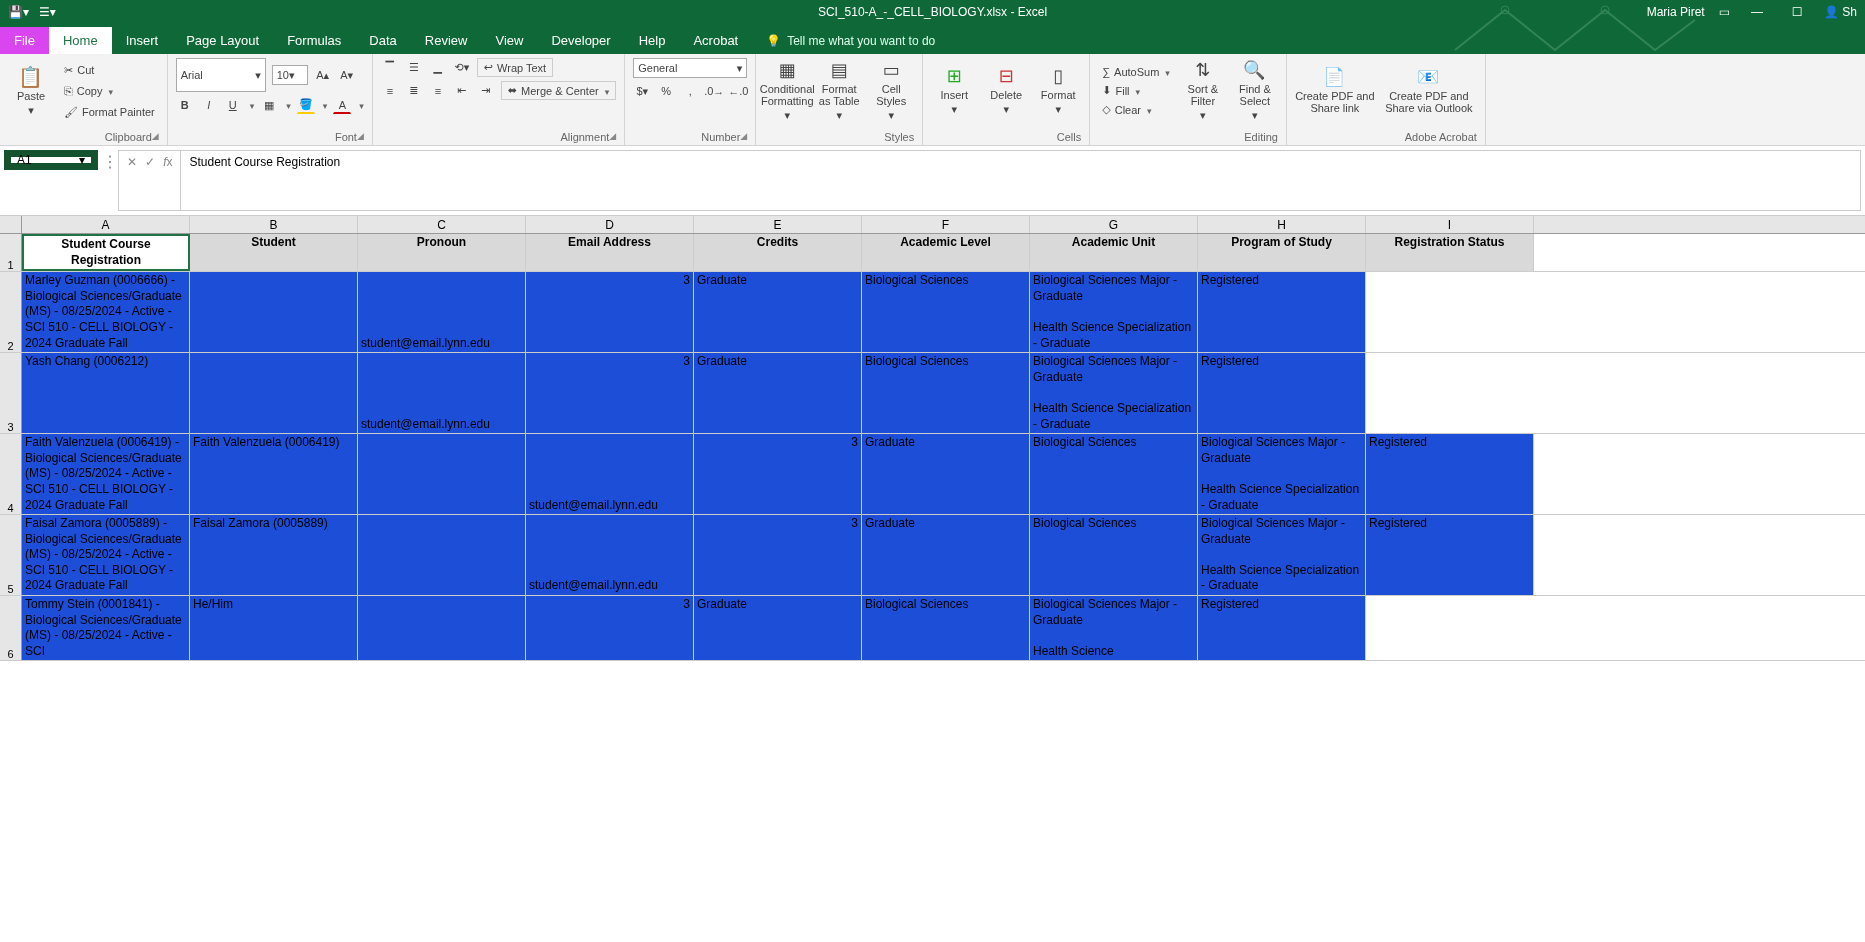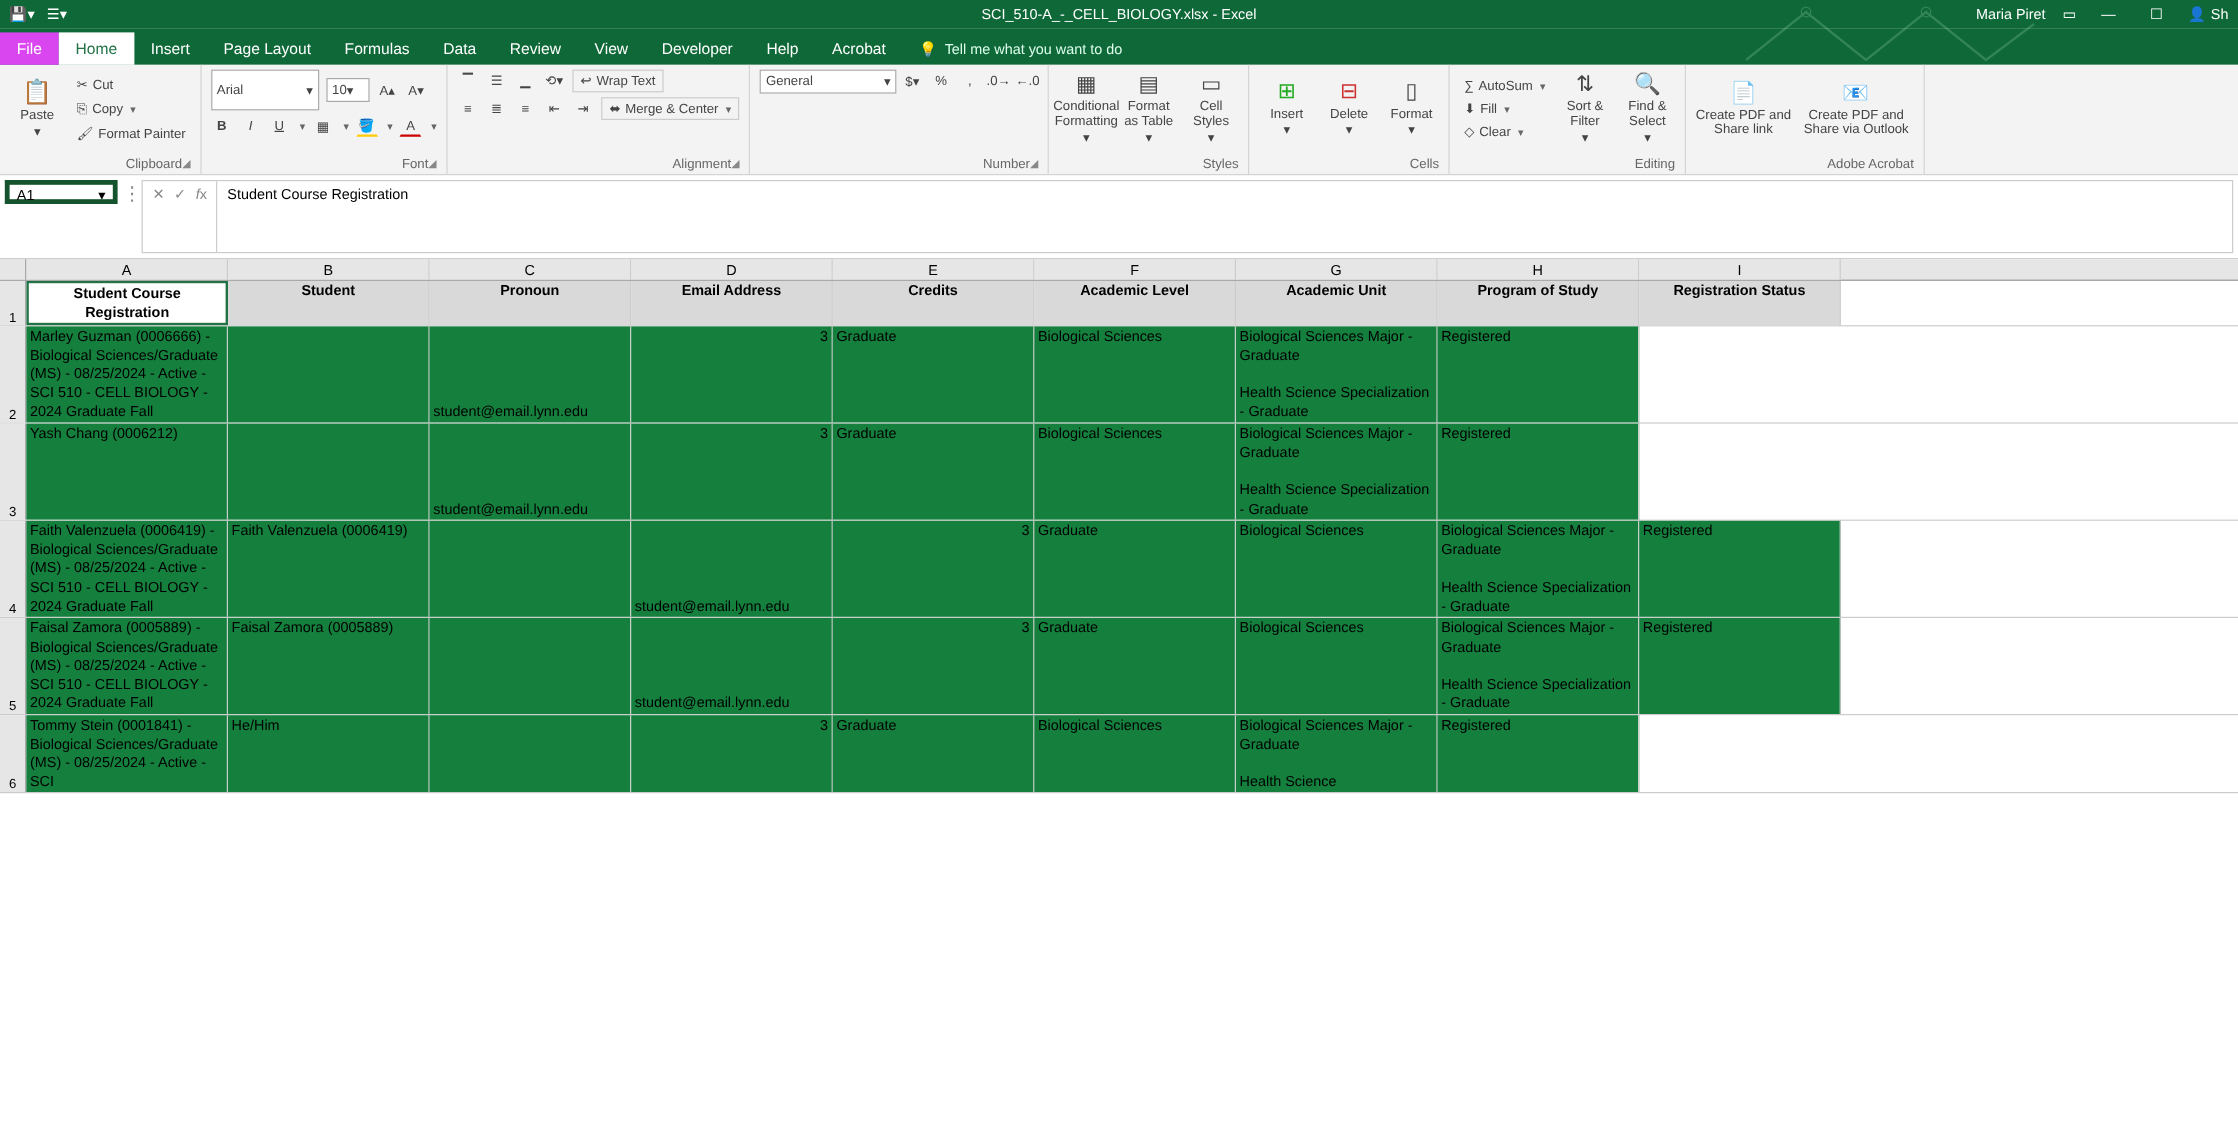--- a/index.html
+++ b/index.html
@@ -18,31 +18,31 @@
   .group { border-right: 1px solid #d4d4d4; padding: 4px 8px 2px 8px; display: flex; flex-direction: column; justify-content: space-between; }
   .group-row { display: flex; align-items: center; gap: 6px; }
   .group-label { text-align: right; font-size: 11px; color: #666; padding-top: 2px; }
   .big-btn { display: flex; flex-direction: column; align-items: center; justify-content: center; width: 46px; height: 66px; font-size: 11px; text-align:center; line-height:1.1; gap:2px;}
   .small-btn { display: flex; align-items: center; gap: 4px; padding: 2px 4px; font-size: 11px;}
   .font-name { width: 90px; height: 34px; border:1px solid #aaa; background:#fff; font-size:11px; padding:0 4px; display:flex; align-items:center; justify-content:space-between;}
   .font-size { width: 36px; height: 20px; border:1px solid #aaa; background:#fff; font-size:11px; padding:0 4px; display:flex; align-items:center; }
   .num-fmt { width: 114px; height: 20px; border:1px solid #aaa; background:#fff; font-size:11px; padding:0 4px; display:flex; align-items:center; justify-content:space-between;}
   .mini-btn { width:18px; height:18px; display:inline-flex; align-items:center; justify-content:center; border:1px solid transparent;}
   .formula-bar { height: 70px; border-bottom:1px solid #ccc; display:flex; }
-  .name-box { width: 94px; border:4px solid #14532d; margin:4px; background:#fff; font-size:12px; padding:2px 6px; height:20px; display:flex; align-items:flex-start; justify-content:space-between;}
+  .name-box { width: 94px; border:7px solid #14532d; margin:4px; background:#fff; font-size:12px; padding:2px 6px; height:20px; display:flex; align-items:center; justify-content:space-between;}
   .fx-area { flex:1; display:flex; border:1px solid #ccc; margin:4px 4px 4px 0; background:#fff; }
   .fx-btns { display:flex; align-items:flex-start; gap:8px; padding:4px 8px; border-right:1px solid #ccc; color:#888; font-size:12px;}
   .fx-input { flex:1; padding:4px 8px; font-size:12px; }
   .sheet-area { position: relative; background:#fff; }
   .col-headers { display:flex; background:#e6e6e6; border-bottom:1px solid #999; font-size:12px; height:18px; position:sticky; top:0;}
   .corner { width:22px; border-right:1px solid #999; background:#e6e6e6;}
   .col-h { text-align:center; border-right:1px solid #ccc; line-height:18px; background:#e6e6e6;}
   .row { display:flex; border-bottom:1px solid #ccc; font-size:12px; }
   .row-h { width:22px; text-align:center; border-right:1px solid #999; background:#e6e6e6; display:flex; align-items:flex-end; justify-content:center; font-size:11px;}
-  .cell { border-right:1px solid #ccc; padding:1px 3px; overflow:hidden; background:#15803d; line-height:1.3; white-space:pre-wrap; vertical-align:top;}
+  .cell { border-right:1px solid #ccc; padding:1px 3px; overflow:hidden; background:#1d4ed8; line-height:1.3; white-space:pre-wrap; vertical-align:top;}
   .row.header-row .cell { background:#d9d9d9; font-weight:bold; text-align:center; }
   .row.header-row .cell.a1 { background:#fff; border:2px solid #217346; }
   .cell.col-A { width:168px; }
   .cell.col-B { width:168px; }
   .cell.col-C { width:168px; }
   .cell.col-D { width:168px; text-align:left;}
   .cell.col-D.data { display:flex; align-items:flex-end;}
   .cell.col-E { width:168px; text-align:right;}
   .cell.col-F { width:168px; }
   .cell.col-G { width:168px; }
@@ -176,21 +176,21 @@
             <span>⬌</span>
             <span>Merge &amp; Center</span>
             <span class="dropdown-arrow"></span>
           </div>
       </div>
     </div>
     <div class="group-label"><span>Alignment</span><span class="grp-launcher">◢</span></div>
   </div>
 
   <div class="group">
-    <div style="display:flex;flex-direction:row;gap:4px;">
+    <div style="display:flex;flex-direction:column;gap:4px;">
       <div class="num-fmt">
           <span>General</span>
           <span>▾</span>
         </div>
       <div class="group-row">
         <span class="mini-btn">$▾</span>
         <span class="mini-btn">%</span>
         <span class="mini-btn">,</span>
         <span class="mini-btn">.0→</span>
         <span class="mini-btn">←.0</span>

